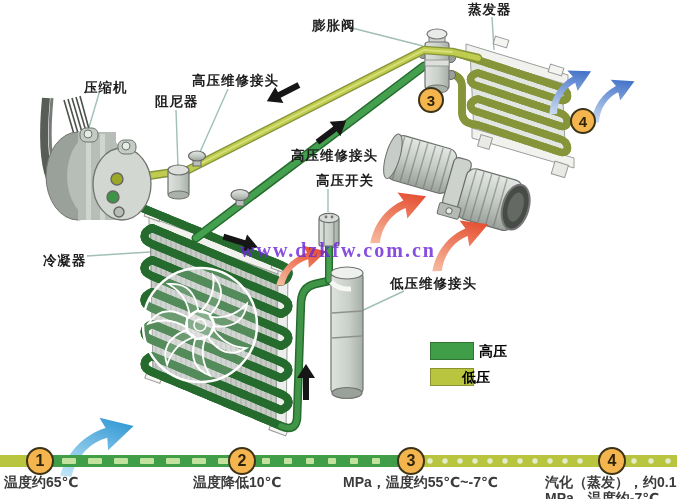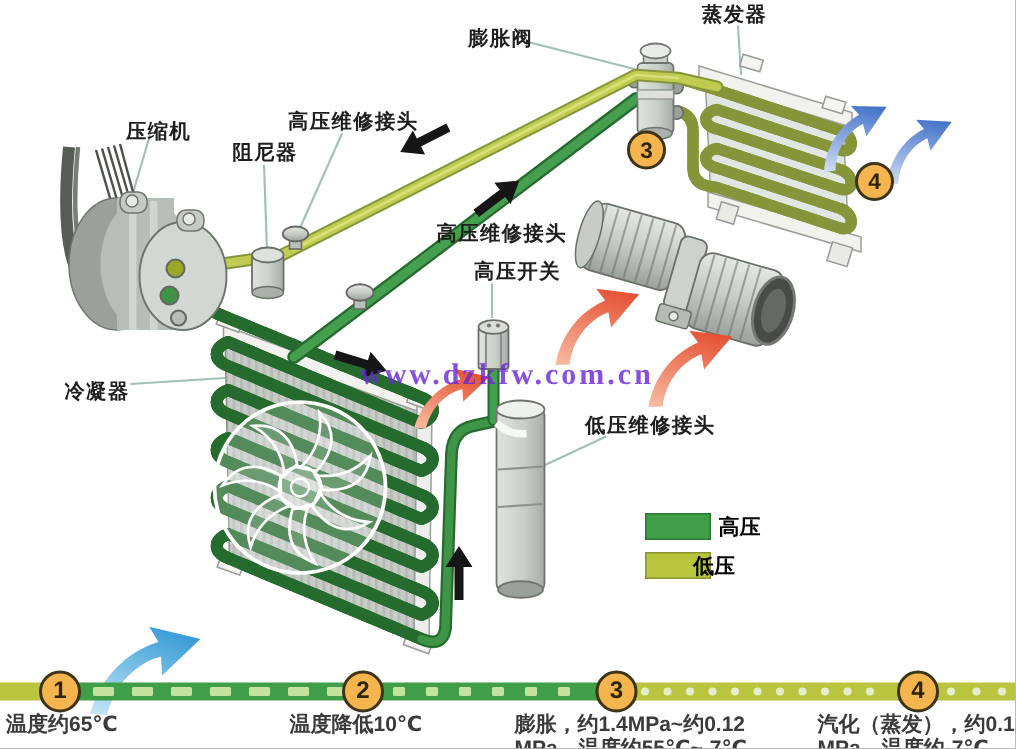--- a/index.html
+++ b/index.html
@@ -327,21 +327,20 @@
 <div class="stage-circle tl-circle" style="left:397px;top:447px;">3</div>
 <div class="stage-circle tl-circle" style="left:598px;top:447px;">4</div>
 
 <div class="tl-text" style="left:4px;top:474px;">
   <div>温度约65℃</div>
 </div>
 <div class="tl-text" style="left:193px;top:474px;">
   <div>温度降低10℃</div>
 </div>
 <div class="tl-text" style="left:343px;top:474px;">
-  <div>膨胀，约1.4MPa~约0.12</div>
   <div>MPa，温度约55℃~-7℃</div>
 </div>
 <div class="tl-text" style="left:545px;top:474px;">
   <div>汽化（蒸发），约0.12</div>
   <div>MPa，温度约-7℃</div>
 </div>
 
 </div>
 
 </body></html>

